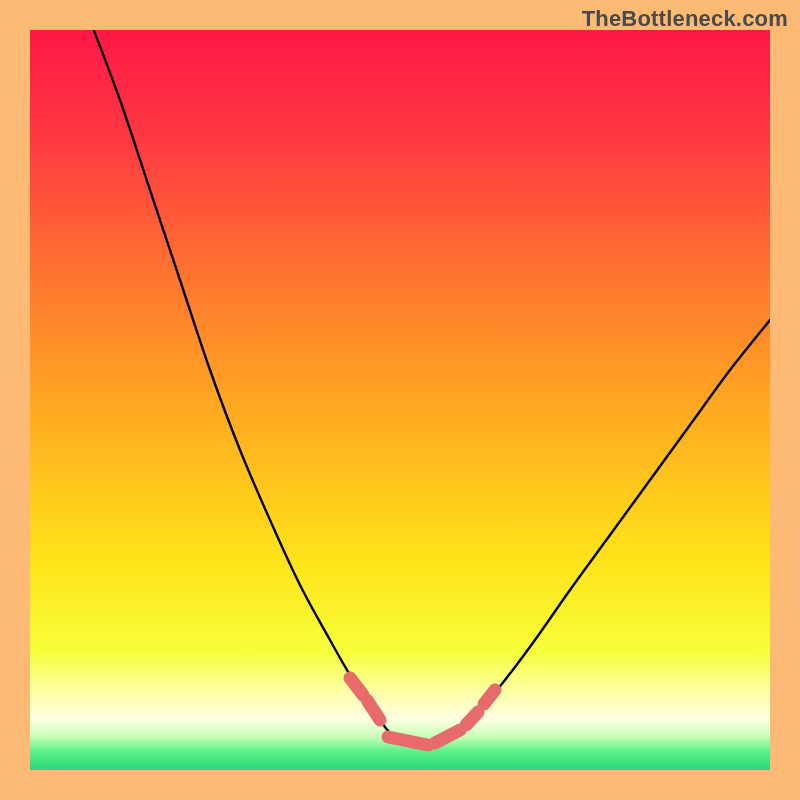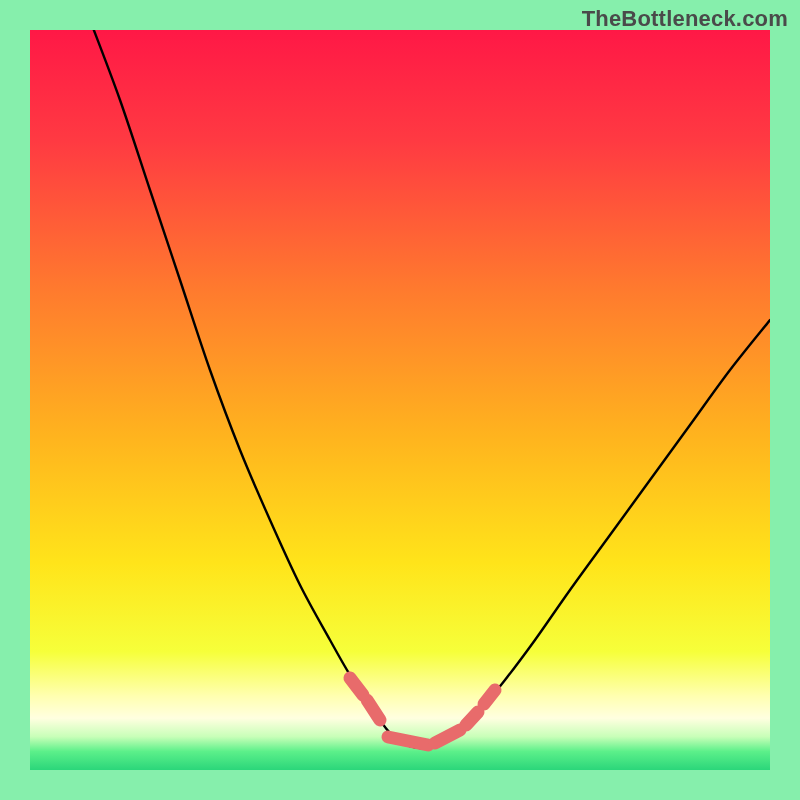--- a/index.html
+++ b/index.html
@@ -8,21 +8,21 @@
     width: 800px;
     height: 800px;
     overflow: hidden;
     background: #000;
     font-family: Arial, Helvetica, sans-serif;
   }
   .frame {
     position: relative;
     width: 800px;
     height: 800px;
-    background: #86efac;
+    background: #fdba74;
   }
   .plot-area {
     position: absolute;
     left: 30px;
     top: 30px;
     width: 740px;
     height: 740px;
     overflow: hidden;
   }
   .gradient-bg {

